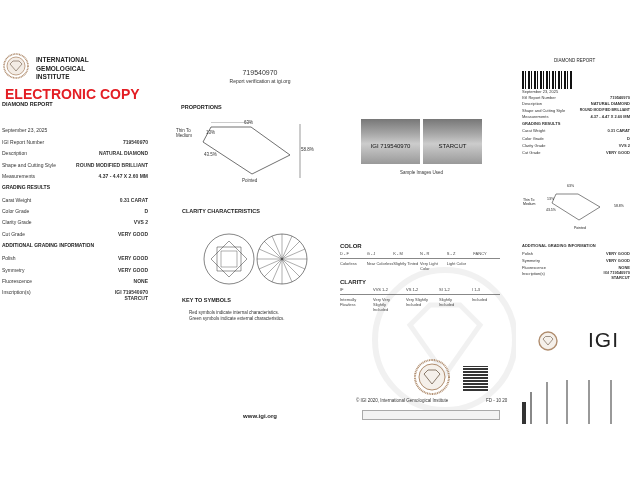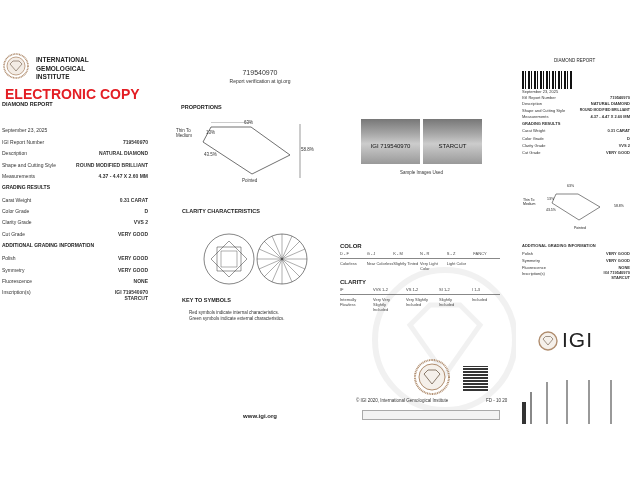--- a/index.html
+++ b/index.html
@@ -275,21 +275,21 @@
   </div>
 <div class="rightpanel-row" style="top:271px;">
     <span>Inscription(s)</span>
     <span class="v" style="text-align:right;line-height:4.5px;"><span>IGI 719540970</span><br><span>STARCUT</span></span>
   </div>
 
 <svg class="abs" style="left:538px;top:331px;" width="20" height="20" viewBox="0 0 20 20">
   <circle cx="10" cy="10" r="9" fill="#f5f0ea" stroke="#b08d6e" stroke-width="1.4"></circle>
   <path d="M5 8 L7.5 5.5 L12.5 5.5 L15 8 L10 14 Z" fill="none" stroke="#8a7a6a" stroke-width="0.8"></path>
 </svg>
-<div class="abs" style="left:562px;top:328px;font-size:21px;color:#222;letter-spacing:1px;text-align:center;">IGI</div>
+<div class="abs" style="left:588px;top:328px;font-size:21px;color:#222;letter-spacing:1px;text-align:center;">IGI</div>
 
 <div class="rot">
   <div style="position:absolute;left:0;top:30px;width:4px;height:22px;background:#333;"></div>
   <div style="position:absolute;left:8px;top:20px;width:2px;height:32px;background:#888;"></div>
   <div style="position:absolute;left:24px;top:10px;width:2px;height:42px;background:#999;"></div>
   <div style="position:absolute;left:44px;top:8px;width:2px;height:44px;background:#999;"></div>
   <div style="position:absolute;left:66px;top:8px;width:2px;height:44px;background:#999;"></div>
   <div style="position:absolute;left:88px;top:8px;width:2px;height:44px;background:#999;"></div>
 </div>
 

